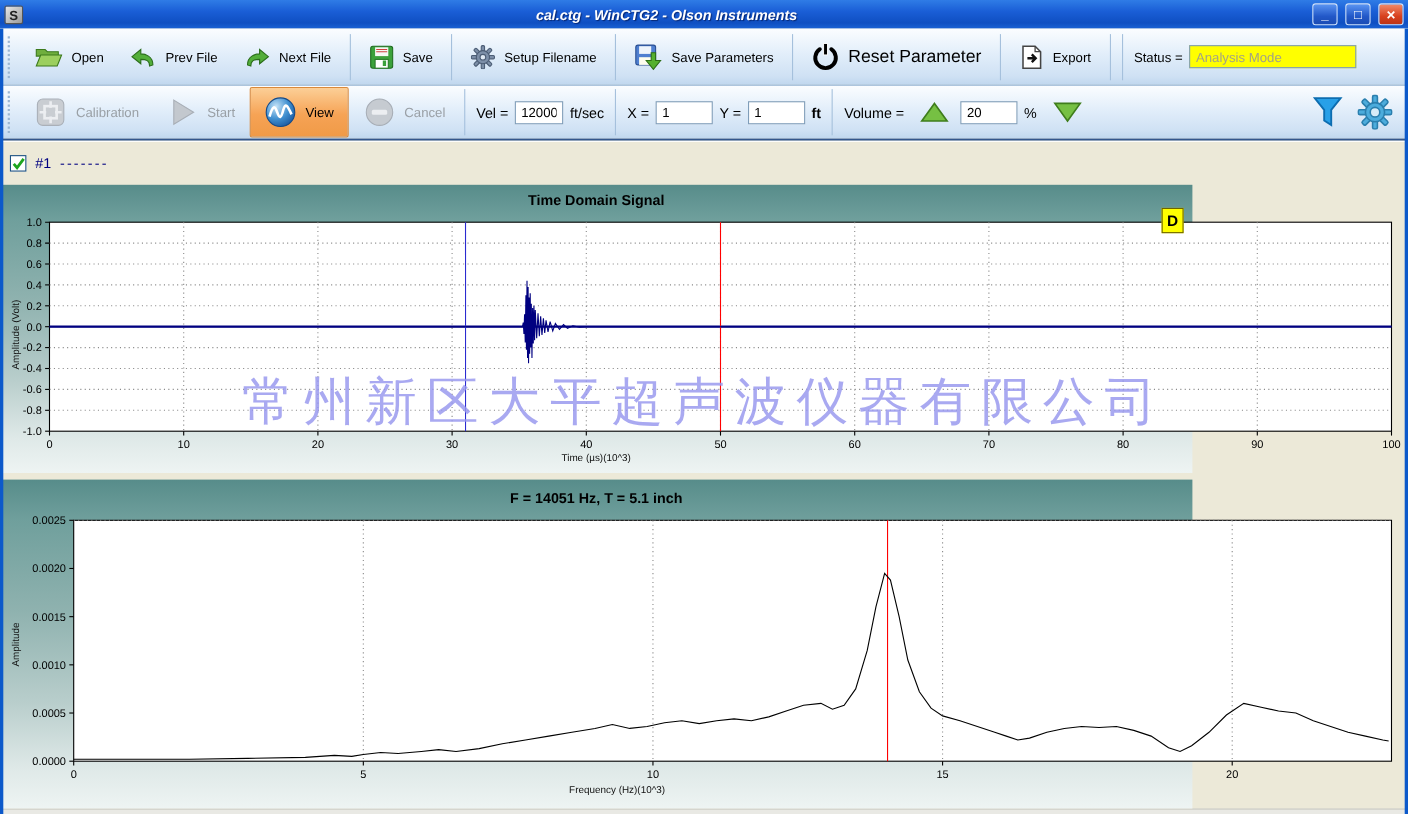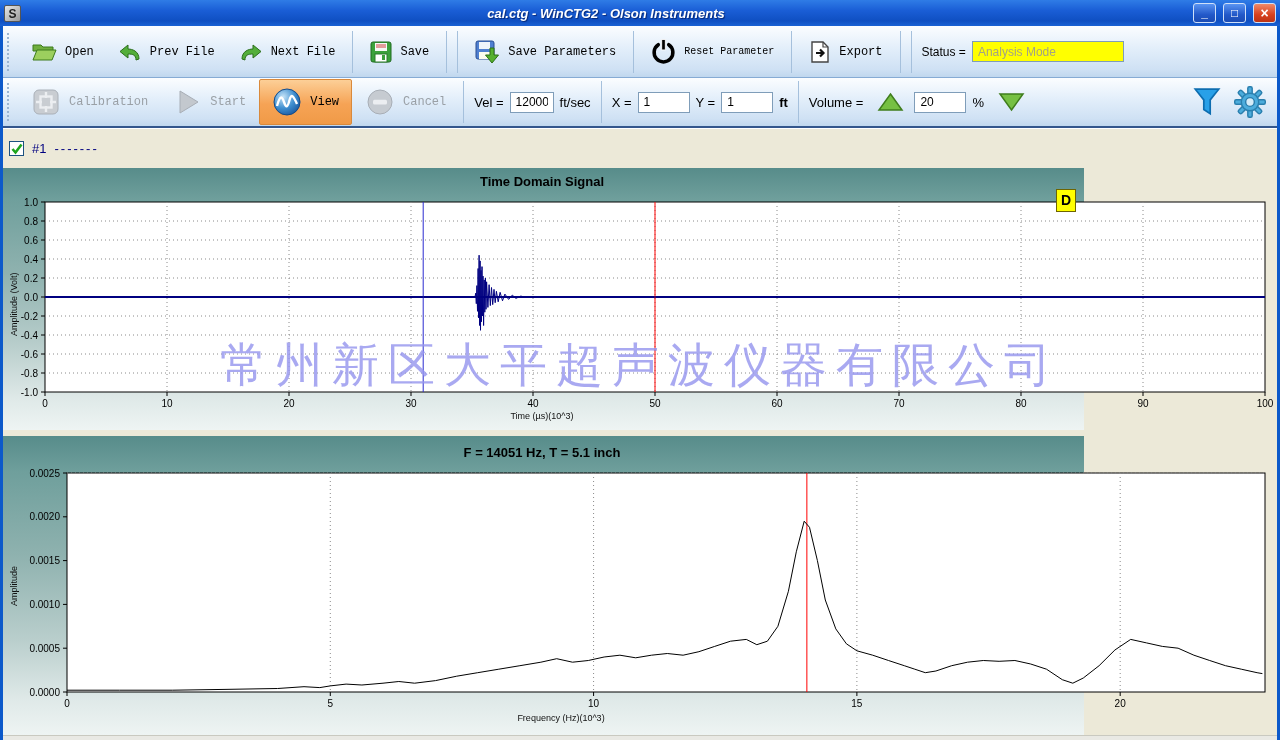--- a/index.html
+++ b/index.html
@@ -22,22 +22,22 @@
 
   
   .toolbar { display:flex; align-items:center; padding:0 6px; gap:2px;
     background:linear-gradient(180deg,#fbfdff 0%,#e2eefa 45%,#cfe1f4 85%,#c0d7ee 100%);
     border-bottom:1px solid #86abd4; }
   .tb1 { height:52px; }
   .tb2 { height:50px; border-bottom:2px solid #33568c; }
   .grip { width:5px; height:38px; border-left:2px dotted #9ab5d2; margin:0 6px 0 1px; }
   .sep { width:1px; height:42px; background:#a5c0dc; margin:0 4px; }
   .tbtn { display:flex; align-items:center; gap:8px; background:transparent; border:none;
-    font-size:12px; color:#000; padding:4px 11px; font-family:Liberation Mono, monospace; white-space:nowrap;justify-content:space-between; }
-  .tbtn.small span.lbl { font-size:10px; }
+    font-size:12px; color:#000; padding:4px 11px; font-family:Liberation Sans, sans-serif; white-space:nowrap;justify-content:space-between; }
+  .tbtn.small span.lbl { font-size:16px; }
   .tbtn.disabled { color:#9aa0a6; }
   .viewbtn { background:linear-gradient(180deg,#fccf97,#f6a355 55%,#f09a47);
     border:1px solid #d9893b; border-radius:2px; height:46px; padding:2px 12px; }
   .ico { display:flex; align-items:center; justify-content:center; }
   .tlabel { font-size:13px; color:#000; white-space:nowrap; padding:0 4px; }
   .tinput { height:21px; border:1px solid #7f9db9; font-size:12px; padding:1px 5px;
     font-family:inherit; background:#fff; color:#000; }
   .w58 { width:44px; } .w50 { width:52px; }
   .status-input { width:152px; background:#ffff00; color:#a3a384; }
   .push { margin-left:auto; }
@@ -134,20 +134,37 @@
             <line x1="6" y1="6" x2="16" y2="6" stroke="#d04040"></line>
             <rect x="5" y="13" width="12" height="8" fill="#fff" stroke="#2a7a2a"></rect>
             <rect x="12" y="14" width="3" height="5" fill="#3ba13b"></rect>
           </svg>
       </span>
         <span class="lbl">Save</span>
     </button>
 
     <span class="sep"></span>
 
+    <button class="tbtn">
+      <span class="ico">
+        <svg width="22" height="22" viewBox="0 0 22 22">
+            <g fill="#7d8fa8" stroke="#4c5d75">
+              <rect x="9.5" y="0.5" width="3" height="21" rx="1"></rect>
+              <rect x="0.5" y="9.5" width="21" height="3" rx="1"></rect>
+              <g transform="rotate(45 11 11)">
+                <rect x="9.5" y="0.5" width="3" height="21" rx="1"></rect>
+                <rect x="0.5" y="9.5" width="21" height="3" rx="1"></rect>
+              </g>
+              <circle cx="11" cy="11" r="6"></circle>
+            </g>
+            <circle cx="11" cy="11" r="2.6" fill="#dfe8f2" stroke="#4c5d75"></circle>
+          </svg>
+      </span>
+        <span class="lbl">Setup Filename</span>
+    </button>
 
     <span class="sep"></span>
 
     <button class="tbtn">
       <span class="ico">
         <svg width="25" height="24" viewBox="0 0 25 24">
             <rect x="1" y="1" width="18" height="18" rx="2" fill="#4f7fd0" stroke="#2a4f92"></rect>
             <rect x="4" y="2" width="11" height="7" fill="#eef4fb"></rect>
             <rect x="4" y="12" width="12" height="7" fill="#fdfdee"></rect>
             <path d="M13 7 v7 h4.5 l-6.5 8 -6.5 -8 H9 v-7 z" transform="translate(6,1)" fill="#55b02e" stroke="#2c6e16"></path>

